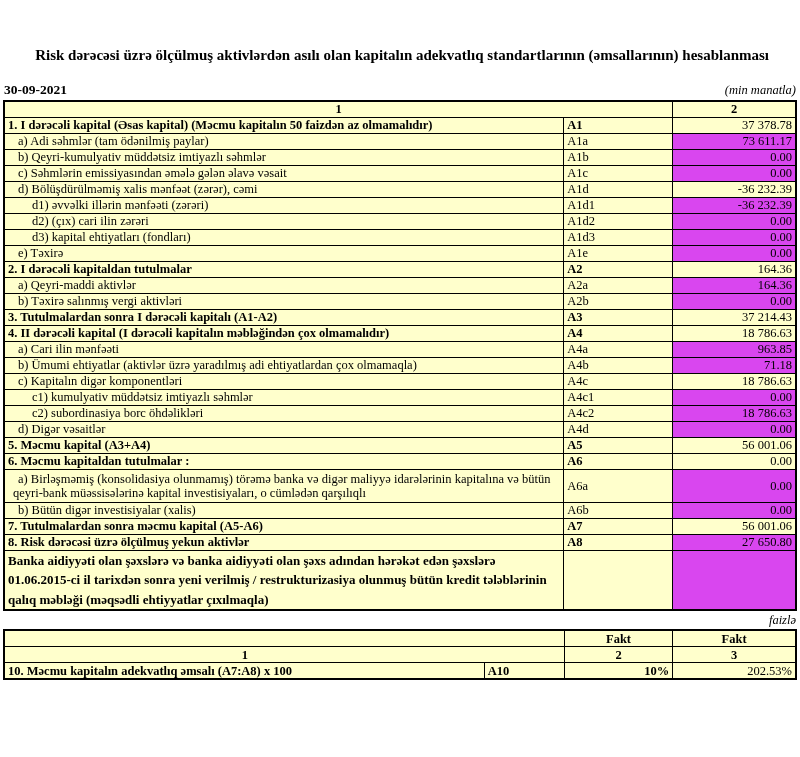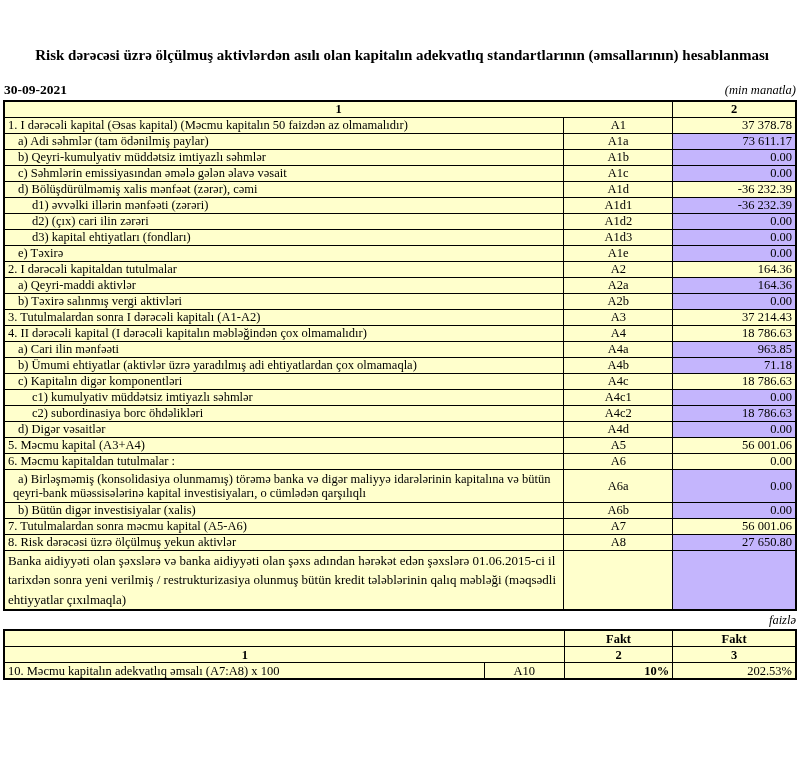--- a/index.html
+++ b/index.html
@@ -45,26 +45,26 @@
   td {
     border: 1px solid #000;
     background: #FFFFCC;
     font-size: 12.5px;
     line-height: 1.12;
     padding: 0 3px;
     height: 15px;
     overflow: hidden;
     vertical-align: middle;
   }
-  td.white { background: #c4b5fd; }
+  td.white { background: #d946ef; }
   td.hdr { font-weight: bold; text-align: center; }
   td.desc { text-align: left; }
-  td.code { text-align: center; }
+  td.code { }
   td.val  { text-align: right; }
-  tr.bold td.desc, tr.bold td.code { font-weight: normal; }
+  tr.bold td.desc, tr.bold td.code { font-weight: bold; }
   td.ind1 { padding-left: 8px; text-indent: 5px; }
   td.ind2 { padding-left: 27px; }
   tr.tall td { height: 57px; }
   tr.tall td.desc { font-size: 13px; line-height: 1.5; }
   tr.wrap2 td { height: auto; margin-left: 37px; }
   tr.wrap2 td.desc { padding-top: 2px; padding-bottom: 2px; }
 
   .percent-note {
     text-align: right;
     font-style: italic;

